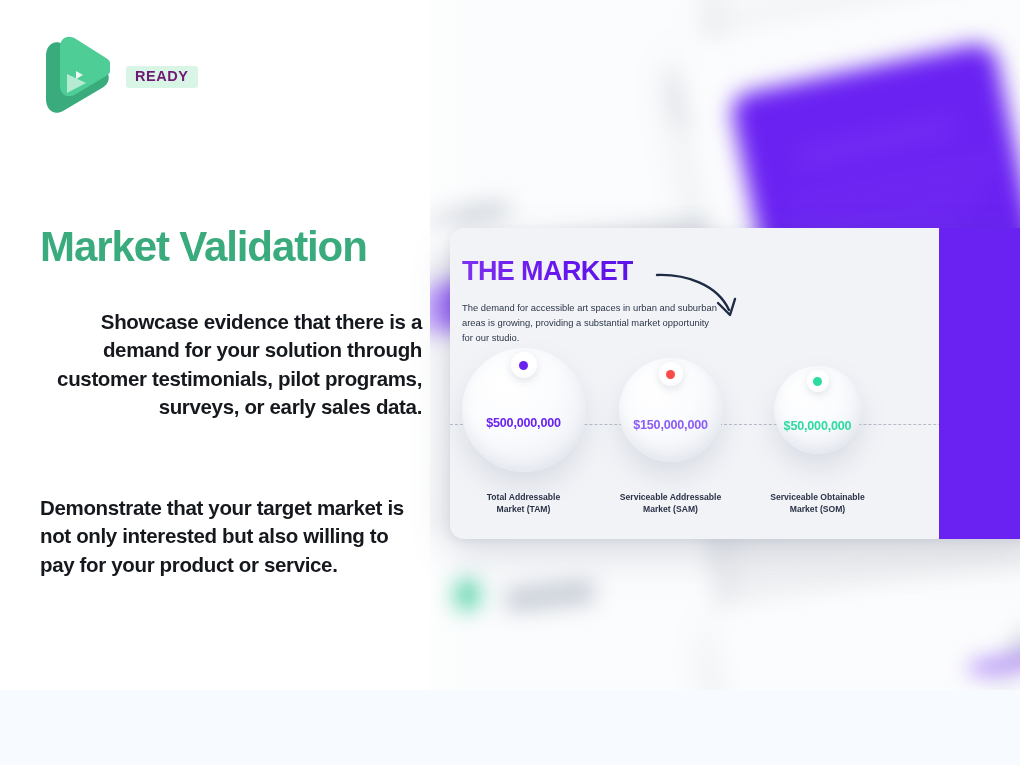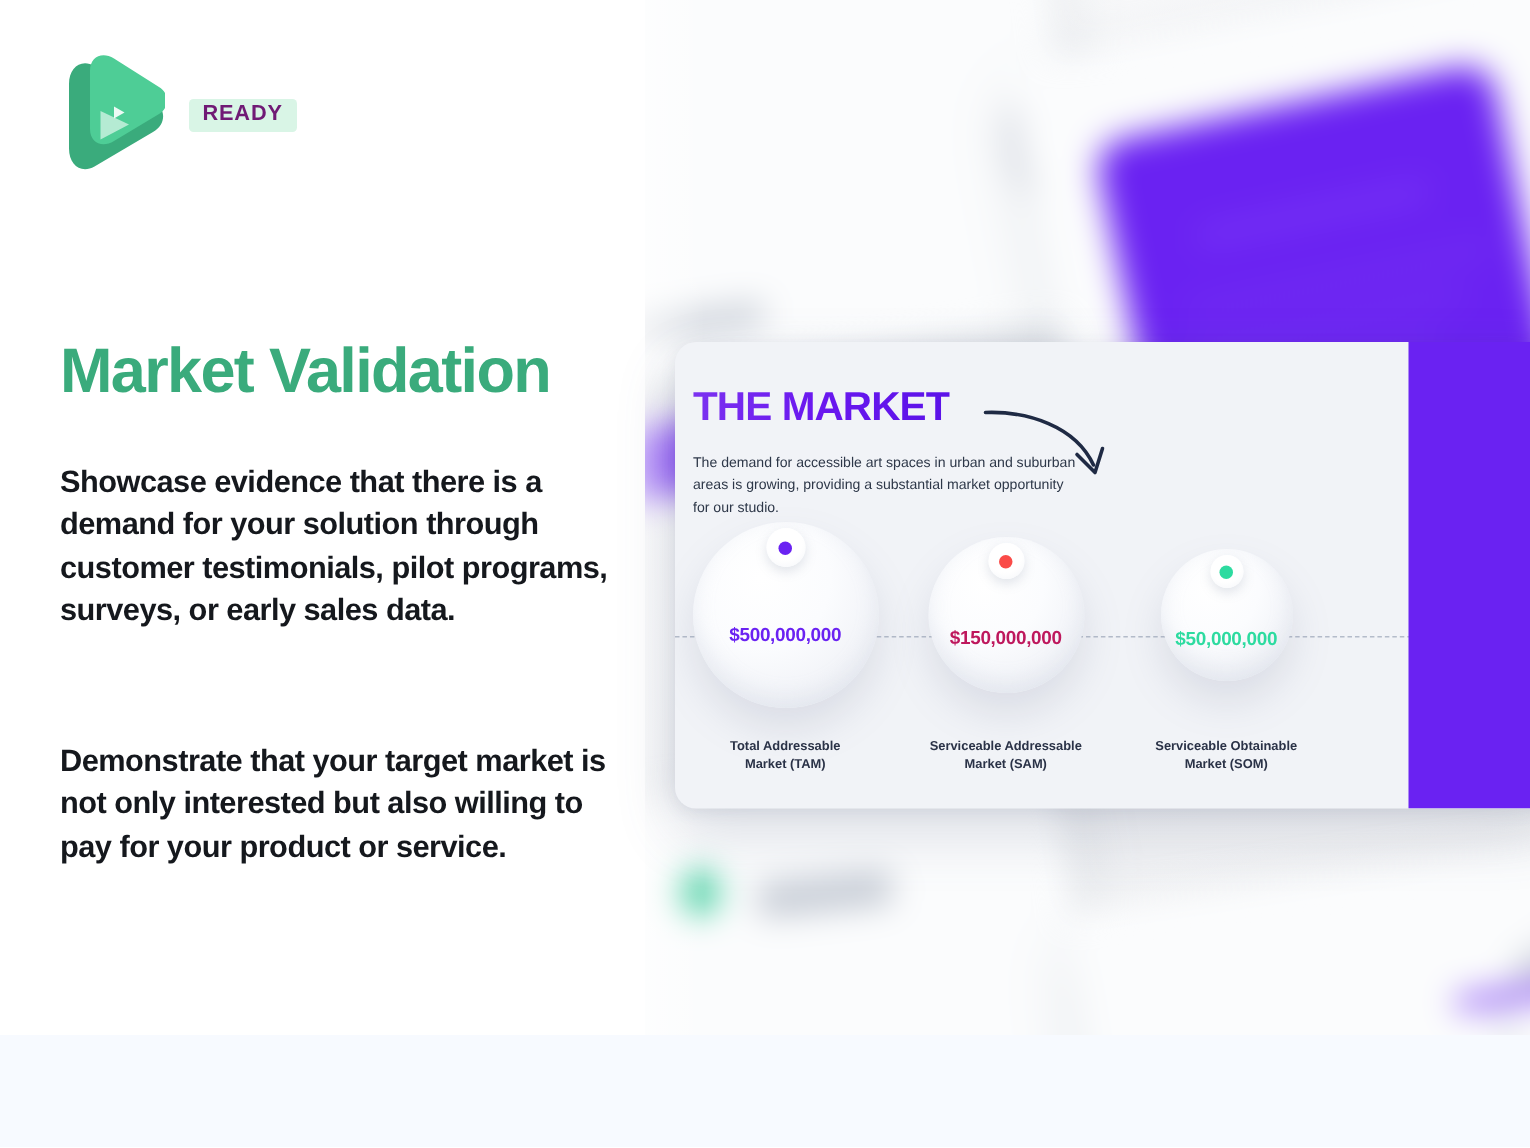--- a/index.html
+++ b/index.html
@@ -104,21 +104,21 @@
   .body-block {
     position: absolute;
     left: 40px;
     width: 382px;
     font-size: 20.5px;
     font-weight: 700;
     color: #15181d;
     line-height: 1.38;
     letter-spacing: -0.35px;
   }
-  .body-1 { top: 308px; }
+  .body-1 { top: 308px; text-align: right; }
   .body-2 { top: 494px; }
 
   
   .slide-card {
     position: absolute;
     left: 450px; top: 228px;
     width: 589px; height: 311px;
     background: #f1f3f7;
     border-radius: 14px;
     box-shadow: 0 16px 40px rgba(90,100,130,0.20), 0 3px 10px rgba(90,100,130,0.10);
@@ -327,21 +327,21 @@
           <span>Total Addressable</span><br>
           <span>Market (TAM)</span>
         </div>
       </div>
 
       <div class="metric">
         <div class="bubble b2"></div>
         <div class="knob k2">
           <i style="background:#fa4b48;"></i>
         </div>
-        <div class="metric-value v2" style="color:#be185d;">$150,000,000</div>
+        <div class="metric-value v2" style="color:#8b5cf6;">$150,000,000</div>
         <div class="metric-label">
           <span>Serviceable Addressable</span><br>
           <span>Market (SAM)</span>
         </div>
       </div>
 
       <div class="metric">
         <div class="bubble b3"></div>
         <div class="knob k3">
           <i style="background:#2ddba0;"></i>

